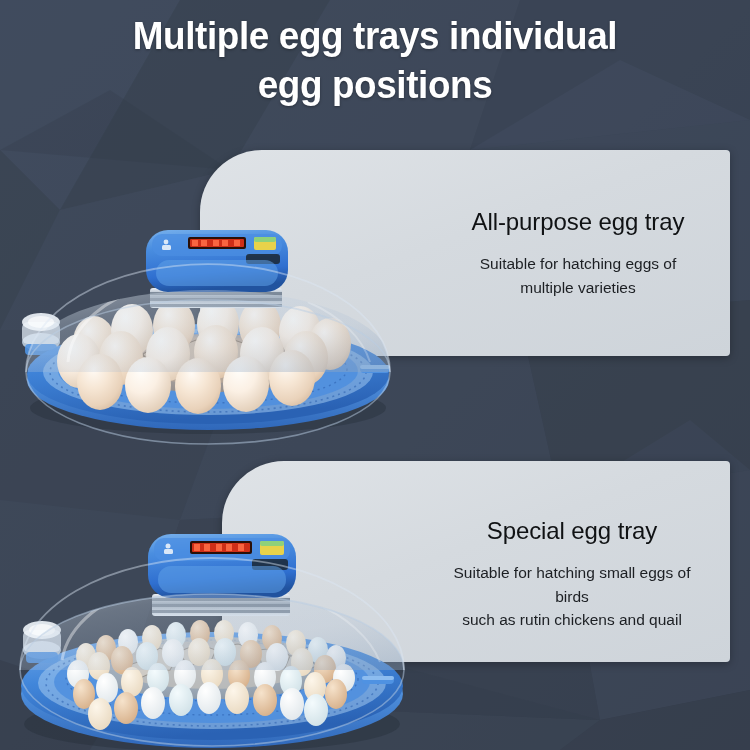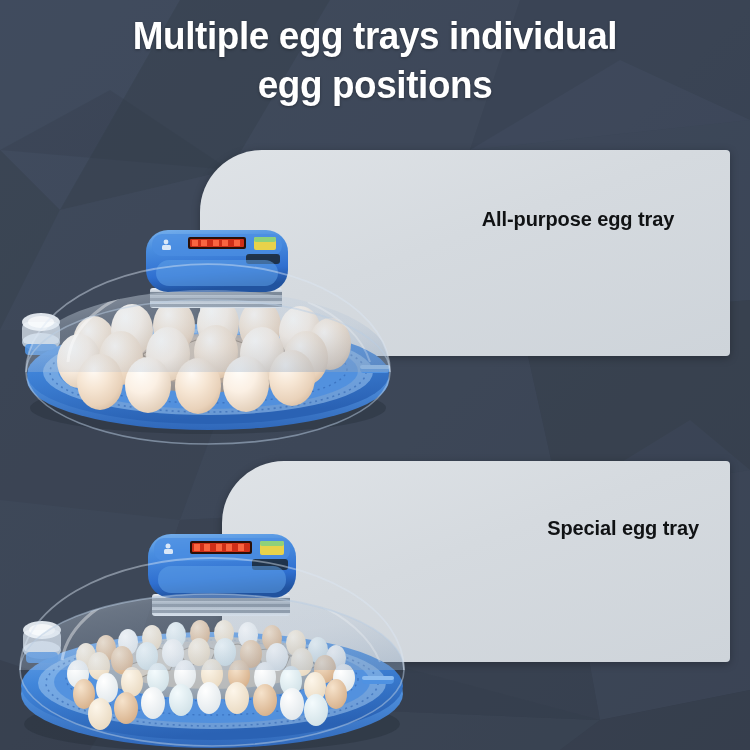--- a/index.html
+++ b/index.html
@@ -52,23 +52,23 @@
     border-radius:62px 4px 4px 4px;
   }
   .panel-text {
     position:absolute;
     right:0; top:0;
     width:100%;
     text-align:center;
     color:#17191c;
   }
   #panel-1 .panel-text { padding:58px 22px 0 248px; }
-  #panel-2 .panel-text { padding:56px 31px 0 216px;text-align:right; }
+  #panel-2 .panel-text { padding:56px 24px 0 216px; }
   .panel-title {
-    font-size:20px; font-weight:bold;
+    font-size:24px; font-weight:normal;
     color:#101214;
     letter-spacing:-0.1px;
     margin-bottom:16px;
   }
   .panel-body {
     font-size:15.5px;
     line-height:1.52;
     color:#1c1f23;
     font-weight:normal;
     white-space:pre-line;
@@ -121,26 +121,30 @@
       <polygon points="120,700 300,640 600,720" fill="#333c4a"></polygon>
     </g>
   </svg>
 
   <div id="title">Multiple egg trays individual
 egg positions</div>
 
   <div class="panel" id="panel-1">
     <div class="panel-text">
       <div class="panel-title">All-purpose egg tray</div>
+      <div class="panel-body">Suitable for hatching eggs of
+multiple varieties</div>
     </div>
   </div>
 
   <div class="panel" id="panel-2">
     <div class="panel-text">
       <div class="panel-title">Special egg tray</div>
+      <div class="panel-body">Suitable for hatching small eggs of birds
+such as rutin chickens and quail</div>
     </div>
   </div>
 
   <div class="incubator" id="incubator-1">
     <svg viewBox="0 0 400 225">
       <defs>
         <linearGradient id="domeG1" x1="0.2" y1="0" x2="0.85" y2="1">
           <stop offset="0%" stop-color="#e8edf2" stop-opacity="0.62"></stop>
           <stop offset="35%" stop-color="#c9d6e4" stop-opacity="0.34"></stop>
           <stop offset="70%" stop-color="#aebfd4" stop-opacity="0.26"></stop>

